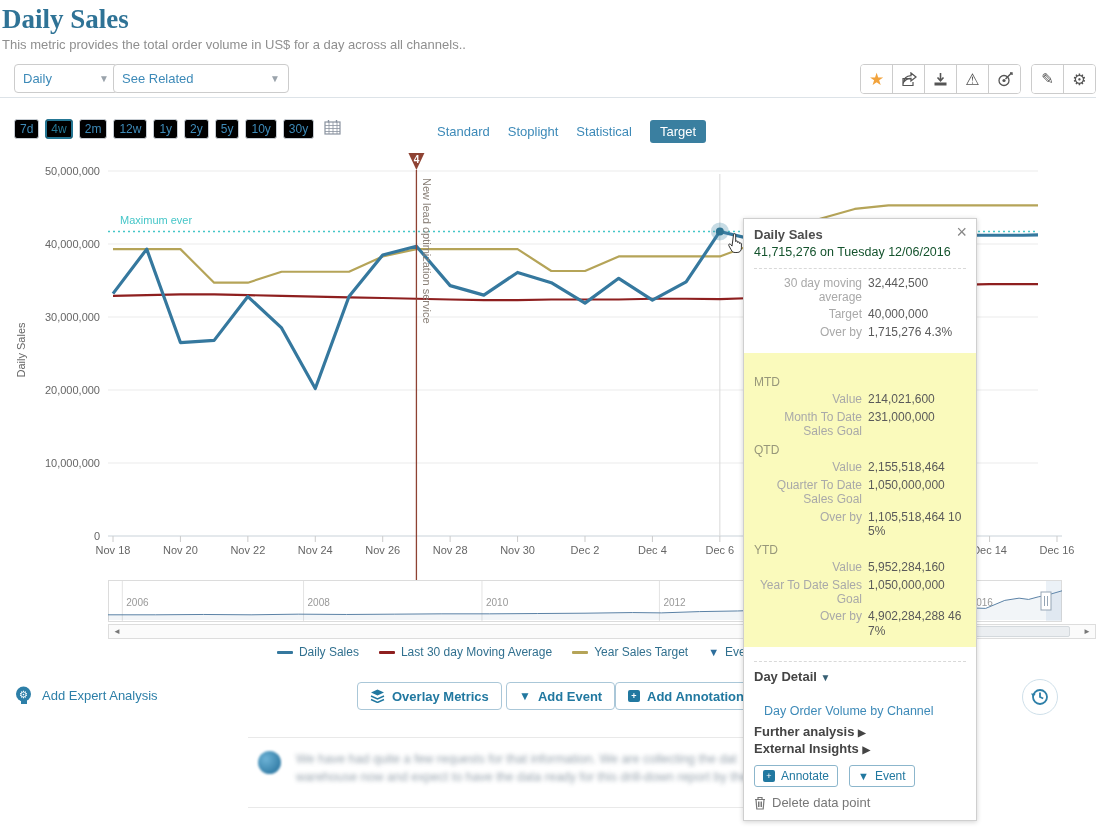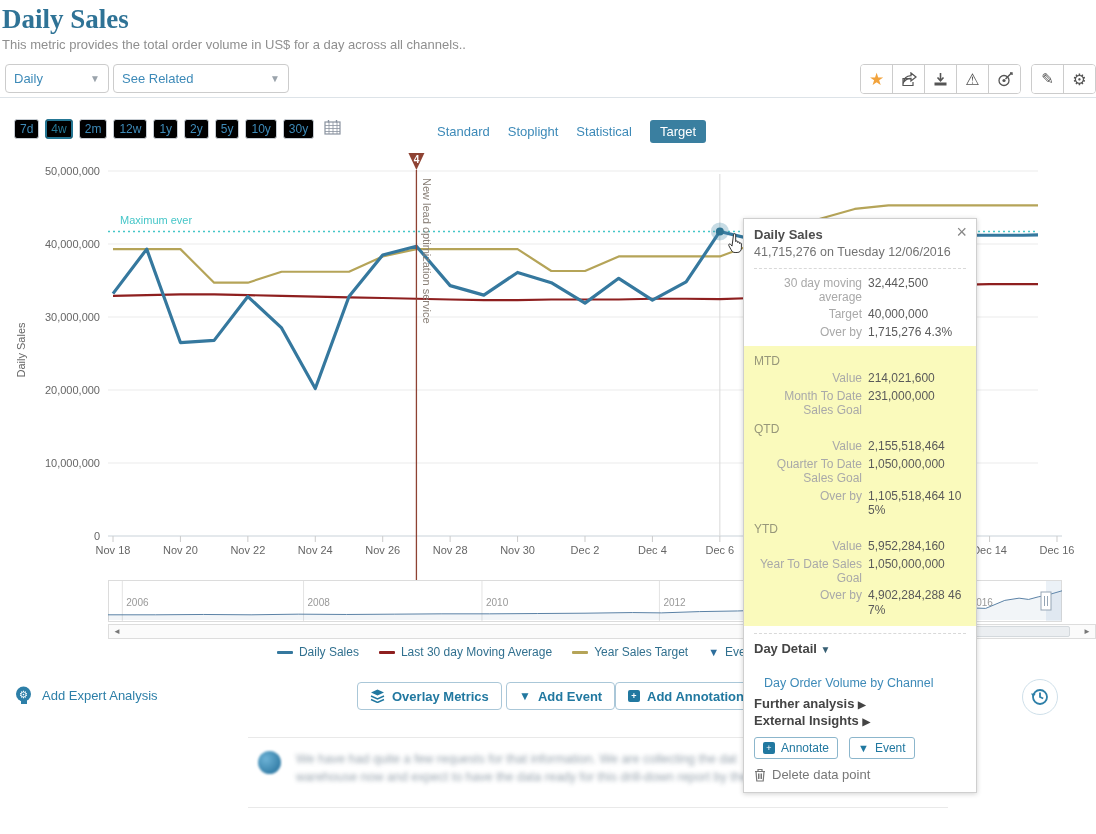--- a/index.html
+++ b/index.html
@@ -38,47 +38,47 @@
   .sbar .ar{font-size:8px;color:#777;padding:0 4px;cursor:pointer;}
   .sbar .track{position:relative;flex:1;height:100%;}
   .sbar .thumb{position:absolute;right:1%;top:1px;width:17%;height:9px;background:#ebeef1;border:1px solid #d4d9dd;border-radius:2px;cursor:pointer;}
   
   .comment{border-top:1px solid #e9e9e9;border-bottom:1px solid #e9e9e9;}
   .blurred{filter:blur(2px);opacity:.8;color:#7d8c99;font-size:12.5px;line-height:1.45;}
   .avatar{width:23px;height:23px;border-radius:50%;background:radial-gradient(circle at 35% 35%,#6db3d6,#1f6a96);filter:blur(1px);}
   
   .tt{position:absolute;left:743px;top:218px;width:212px;background:#fff;border:1px solid #cfcfcf;box-shadow:0 1px 5px rgba(0,0,0,.18);padding:8px 10px 10px;z-index:50;font-size:12px;}
   .tt-title{font-size:13px;font-weight:bold;color:#4d4d4d;}
-  .tt-sub{color:#737373;font-size:12.5px;line-height:1.25;margin-top:3px;}
+  .tt-sub{color:#14532d;font-size:12.5px;line-height:1.25;margin-top:3px;}
   .tt-close{position:absolute;right:9px;top:3px;font-size:18px;color:#888;cursor:pointer;}
   .dash{border:0;border-top:1px dashed #d9d9d9;margin:7px 0;}
   .tt-row{display:grid;grid-template-columns:108px 1fr;column-gap:6px;margin:3px 0;}
   .tt-l{text-align:right;color:#a9a9a9;line-height:1.2;}
   .tt-v{color:#5a5a5a;line-height:1.2;word-break:break-all;}
-  .tt-yellow{background:#fafabc;margin:7px -10px;padding:3px 10px 6px;}
+  .tt-yellow{background:#fafabc;margin:14px -10px;padding:17px 10px 6px;}
   .tt-sec{color:#97977a;margin:5px 0 2px;}
   .tt-dd{font-size:13px;font-weight:bold;color:#444;margin:2px 0 20px;cursor:pointer;}
   .tt-dd .c{font-size:10px;color:#375f73;}
   .tt-link{color:#3d8ab8;font-size:12.5px;margin:2px 0 6px 10px;cursor:pointer;}
   .tt-bold{font-size:13px;font-weight:bold;color:#444;margin:2px 0;cursor:pointer;}
   .tt-btns{display:flex;gap:11px;margin:9px 0 8px;}
   .tt-btn{display:inline-flex;align-items:center;gap:6px;border:1px solid #8cb6cc;border-radius:3px;color:#2178a0;font-size:12px;padding:3px 8px;background:#fff;cursor:pointer;}
   .badge-ic{display:inline-flex;align-items:center;justify-content:center;width:12px;height:12px;background:#2178a0;border-radius:2px;color:#fff;font-size:9px;line-height:1;}
   .tt-del{display:flex;align-items:center;gap:6px;color:#777;font-size:13px;cursor:pointer;}
   svg text{font-family:"Liberation Sans",sans-serif;}
 </style>
 </head>
 <body>
 
 <div class="page">
 
   <div class="abs title" style="left:2px;top:4px;">Daily Sales</div>
   <div class="abs desc" style="left:2px;top:37px;">This metric provides the total order volume in US$ for a day across all channels..</div>
 
-  <div class="abs dd" style="left:5px;top:64px;width:86px;">
+  <div class="abs dd" style="left:14px;top:64px;width:86px;">
     <span>Daily</span>
     <span class="caret">▼</span>
   </div>
   <div class="abs dd" style="left:113px;top:64px;width:158px;">
     <span>See Related</span>
     <span class="caret">▼</span>
   </div>
 
   <div class="abs btn-group" style="left:860px;top:64px;">
     <div class="tb">

